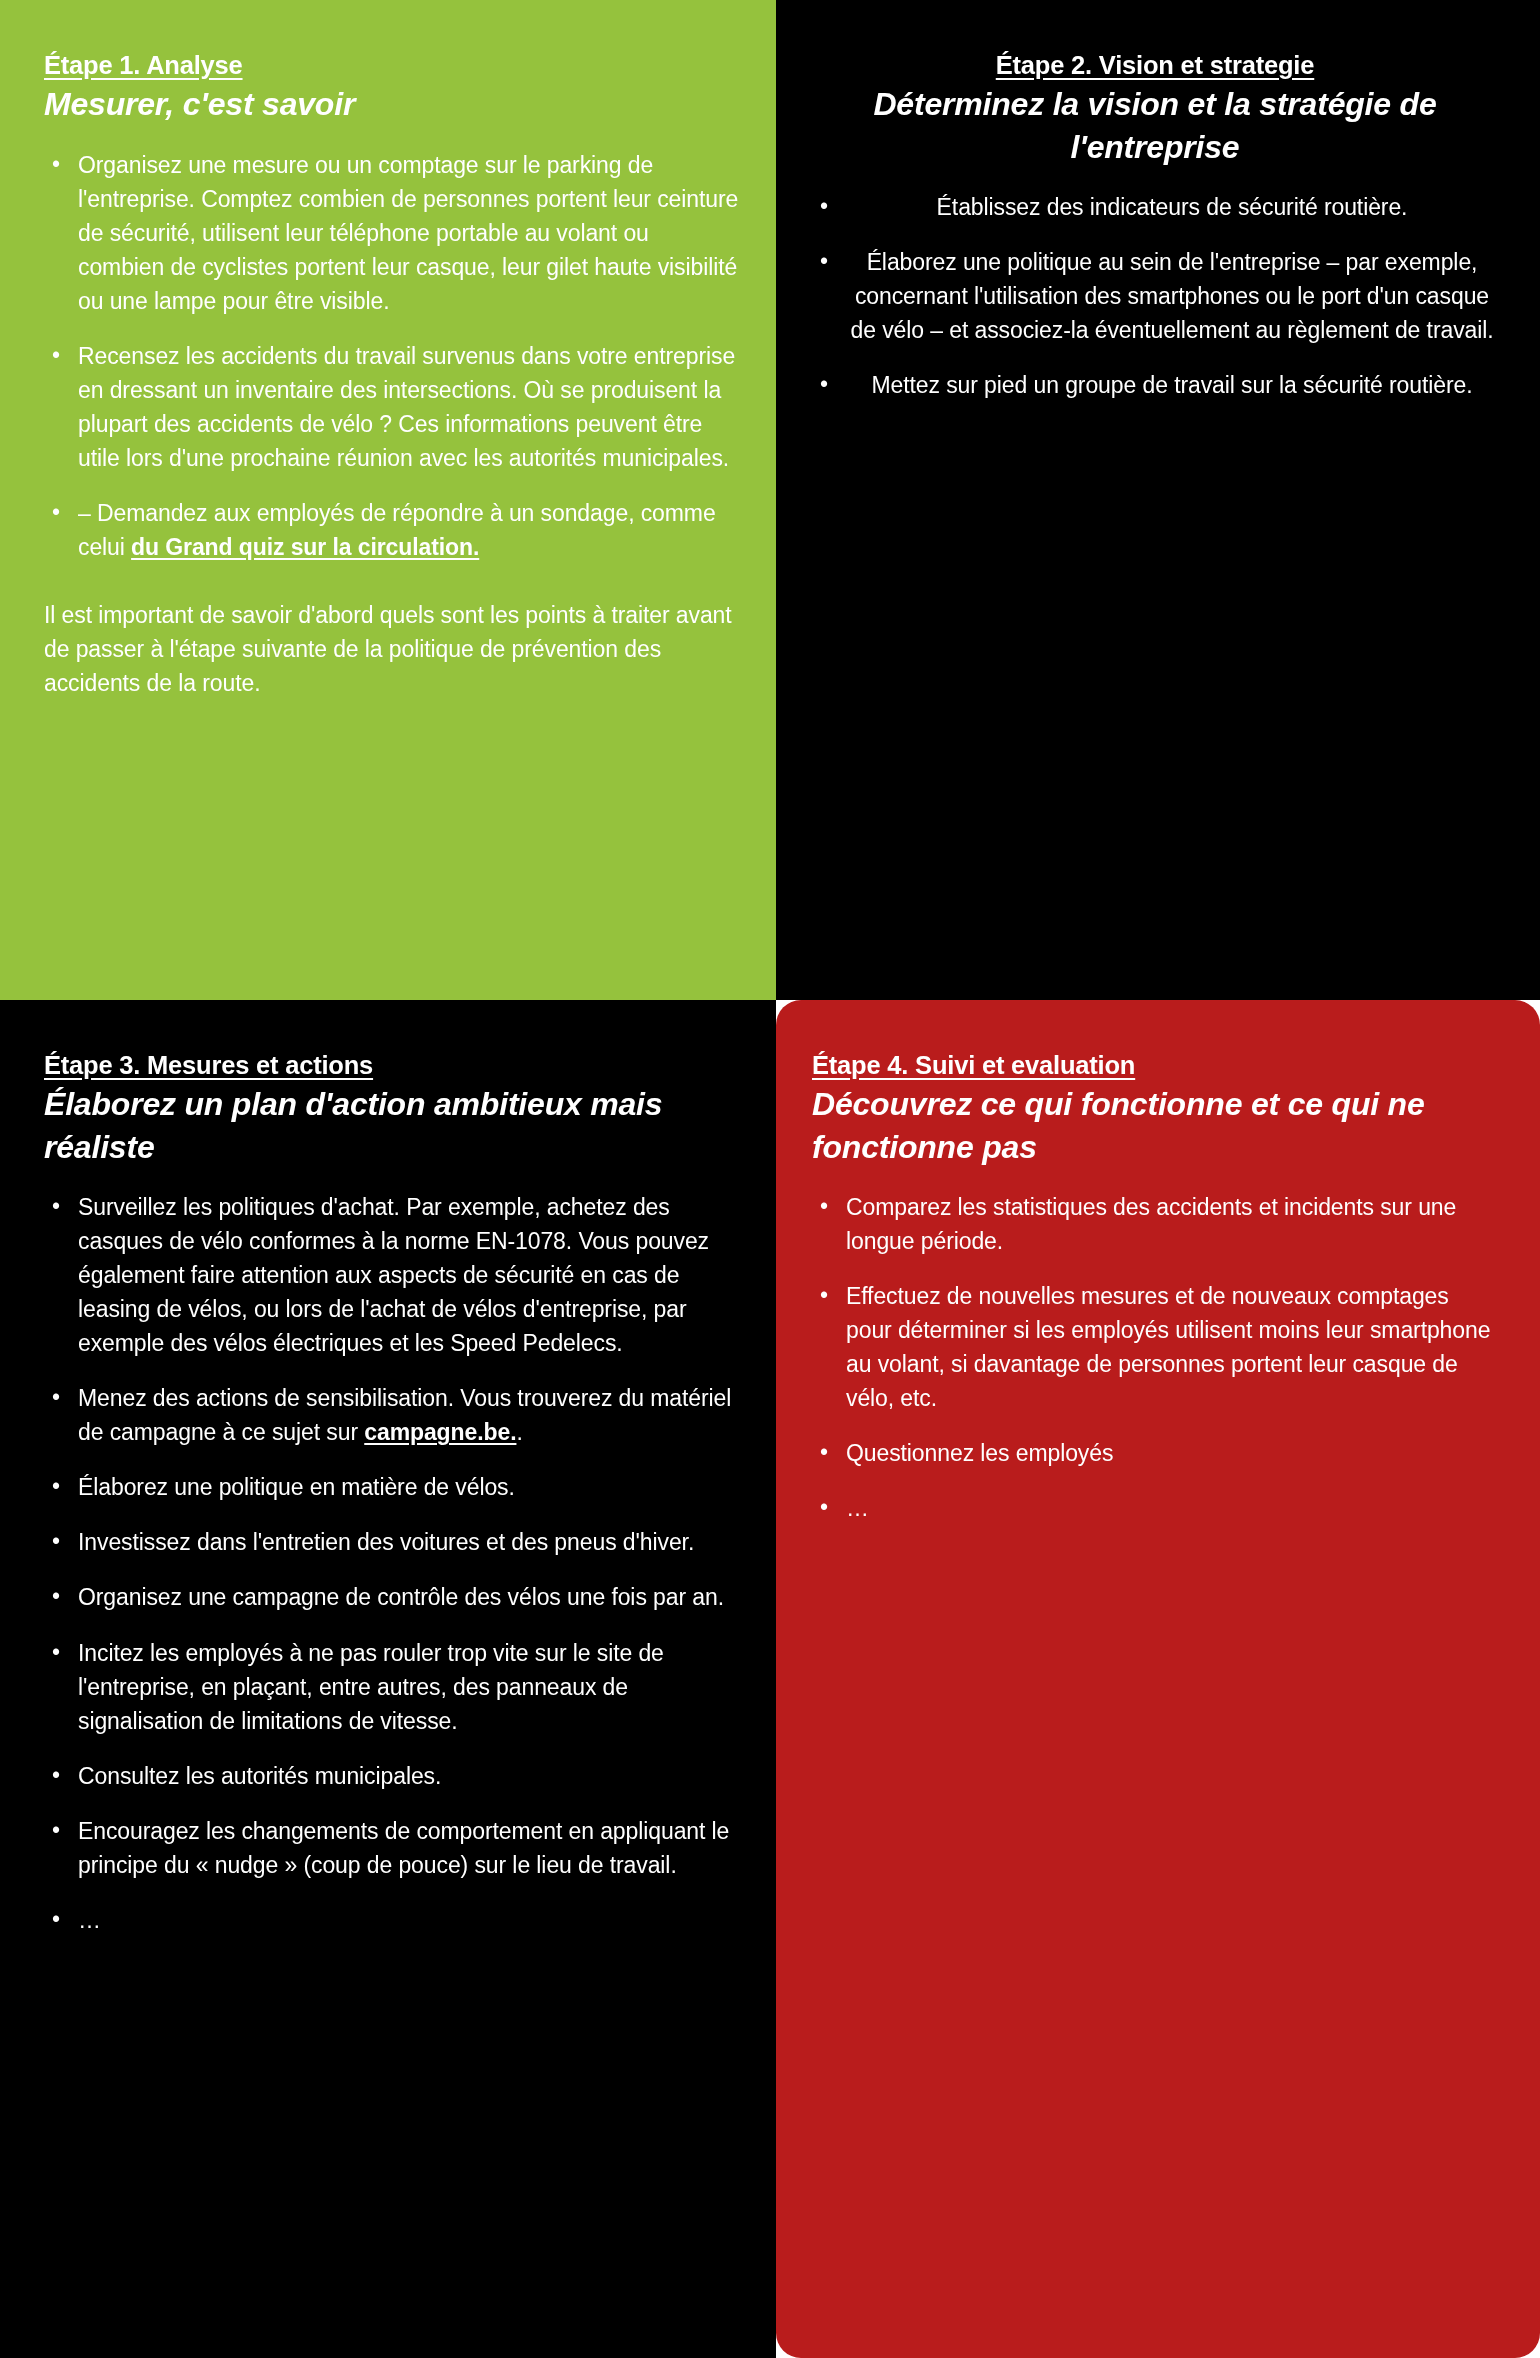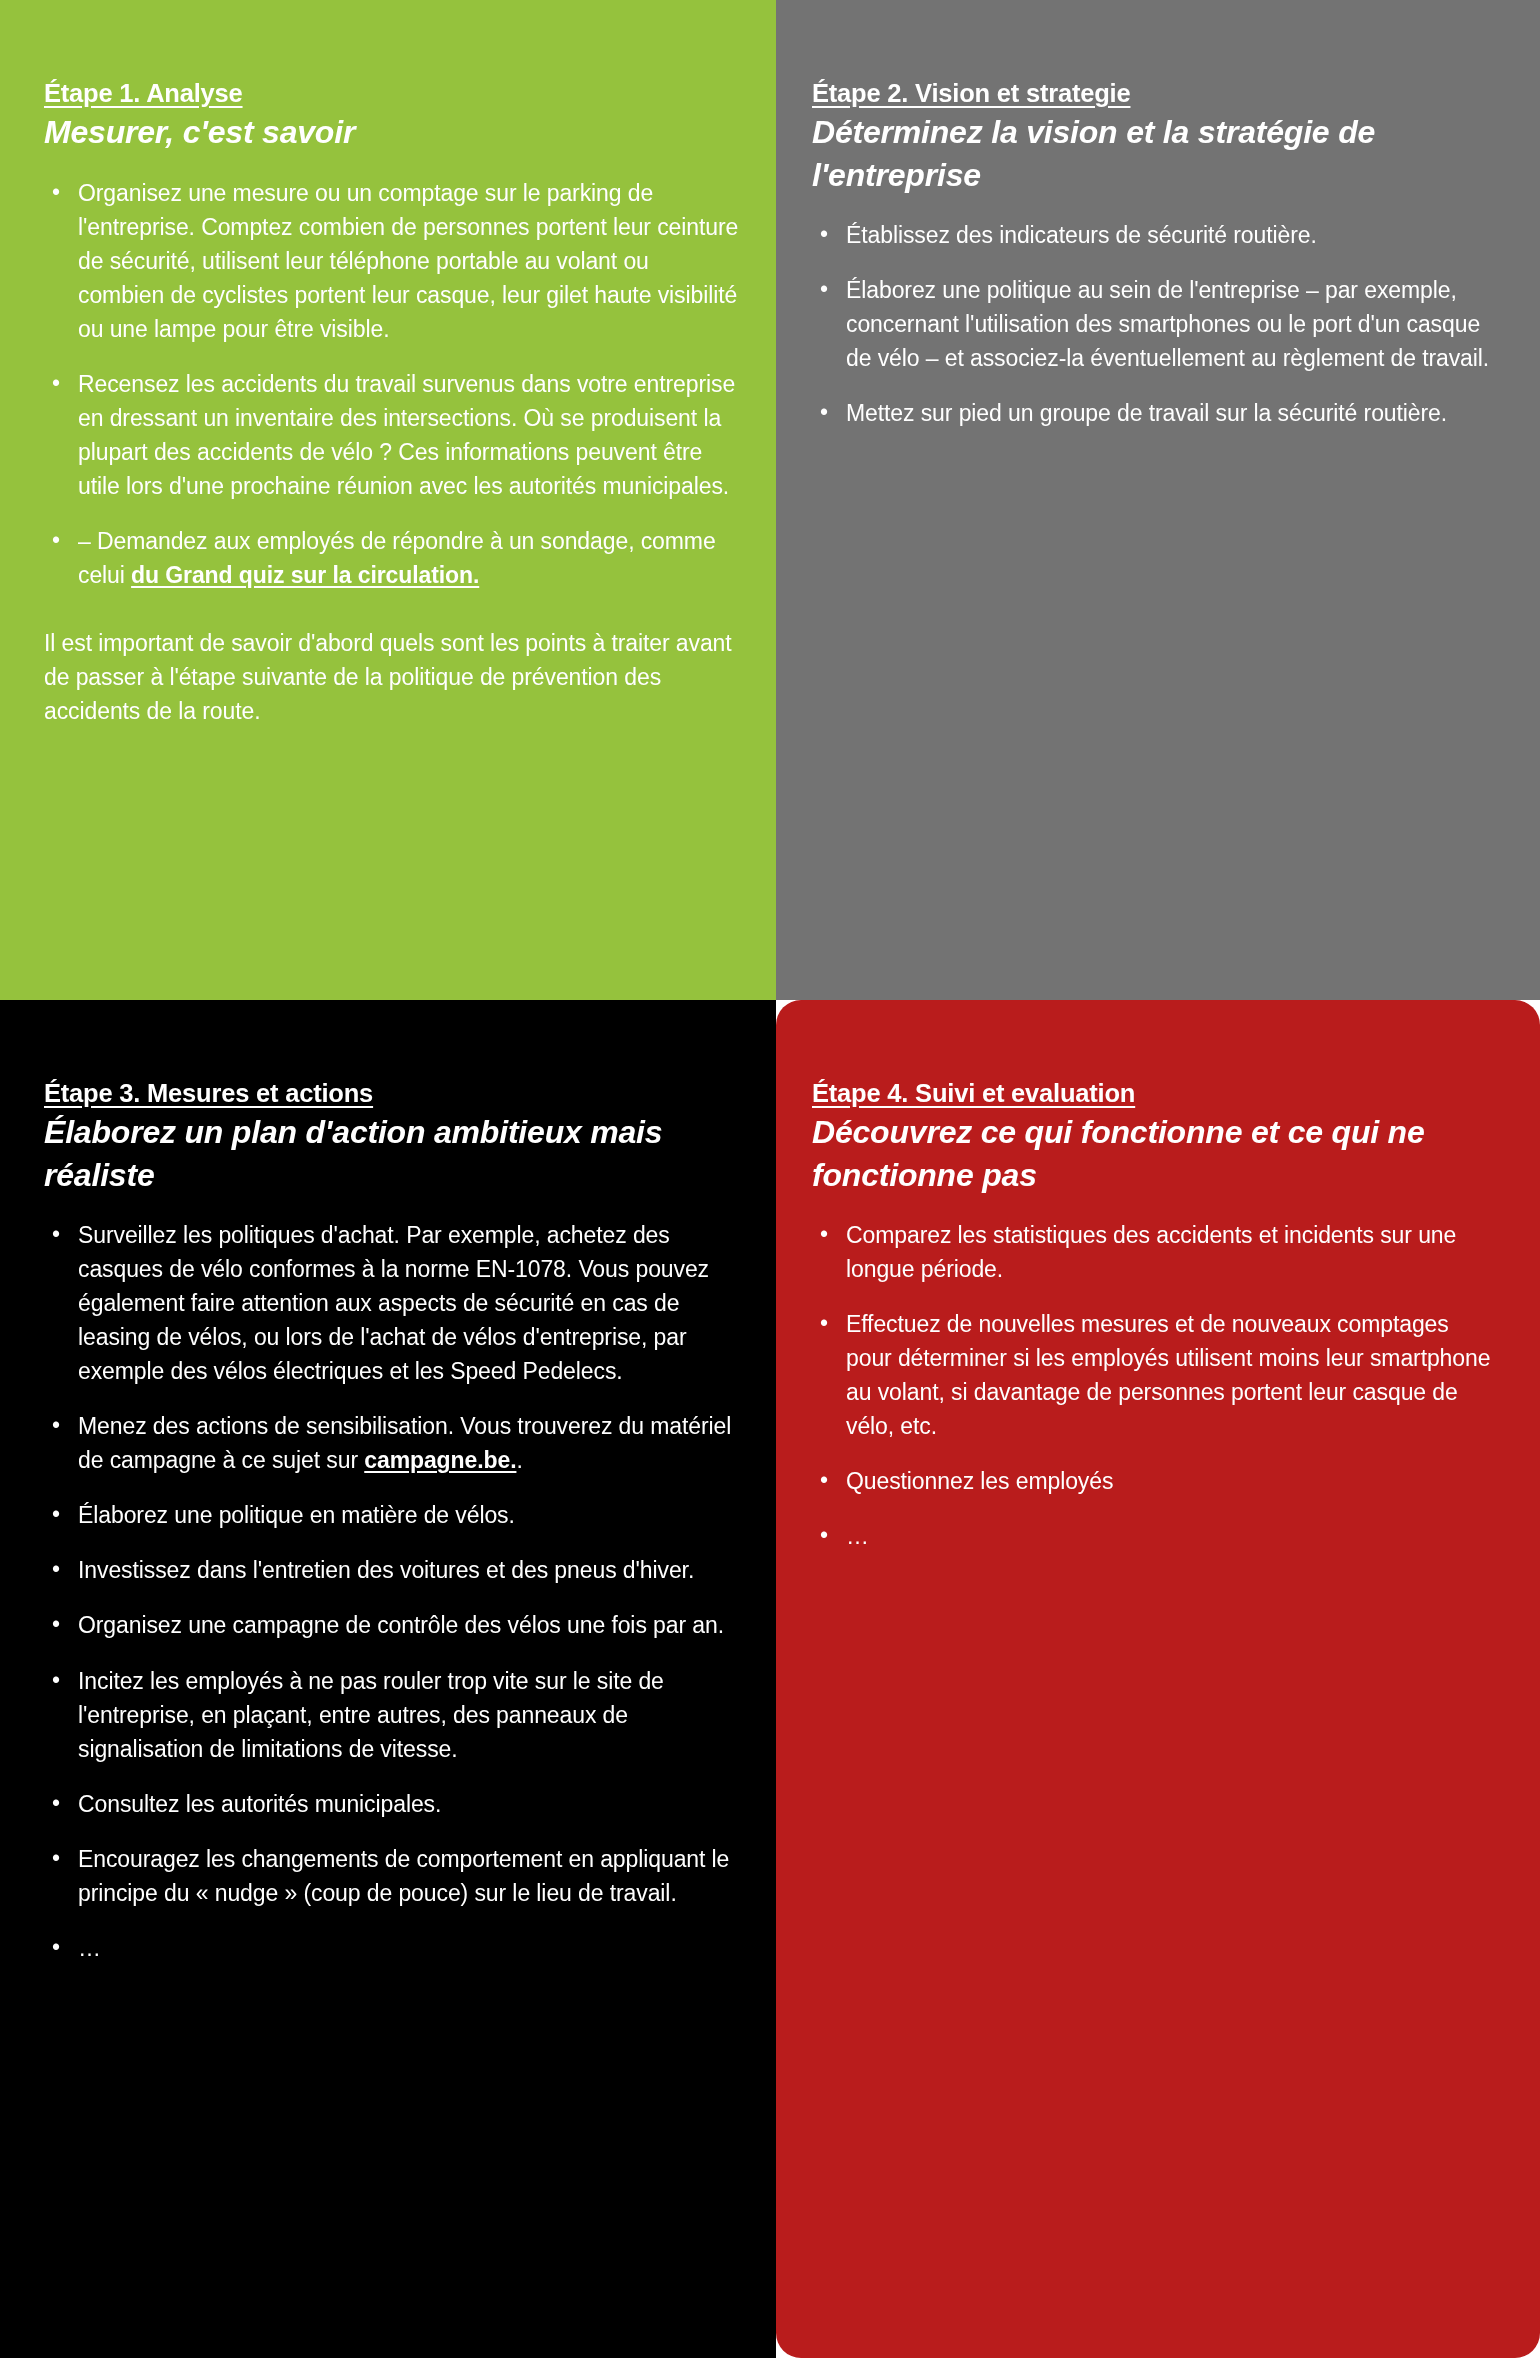--- a/index.html
+++ b/index.html
@@ -21,24 +21,23 @@
     height: 2358px;
   }
   .panel {
     position: relative;
     box-sizing: border-box;
     overflow: hidden;
   }
   .panel-inner {
     box-sizing: border-box;
     padding-top: 50px;
-    margin-top: 28px;
   }
   .p-green  { background: #95c23d; }
-  .p-red    { background: #737373; }
+  .p-red    { background: #000000; text-align: center; }
   .p-blue   { background: #000000; }
   .p-dark   { background: #b91c1c; border-radius: 25px; }
 
   .p-green .panel-inner,
   .p-blue  .panel-inner { padding-left: 44px; padding-right: 36px; }
   .p-red   .panel-inner,
   .p-dark  .panel-inner { padding-left: 36px; padding-right: 42px; }
 
   .step-title {
     color: #ffffff;

